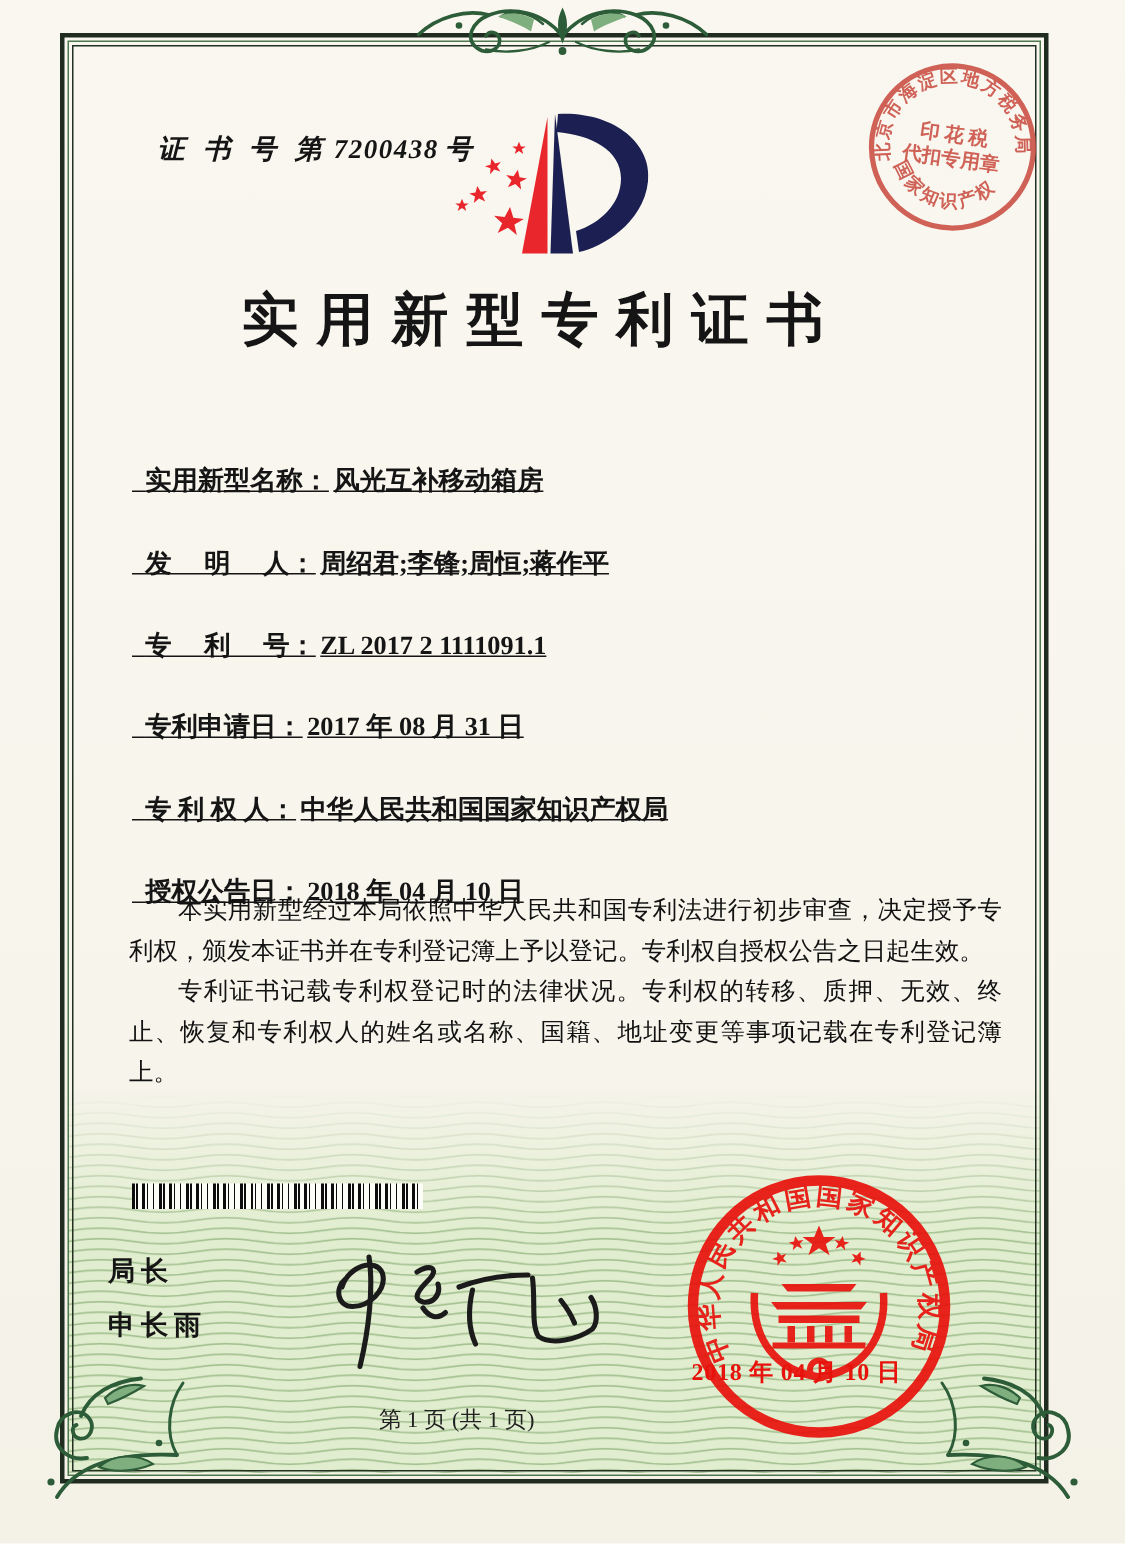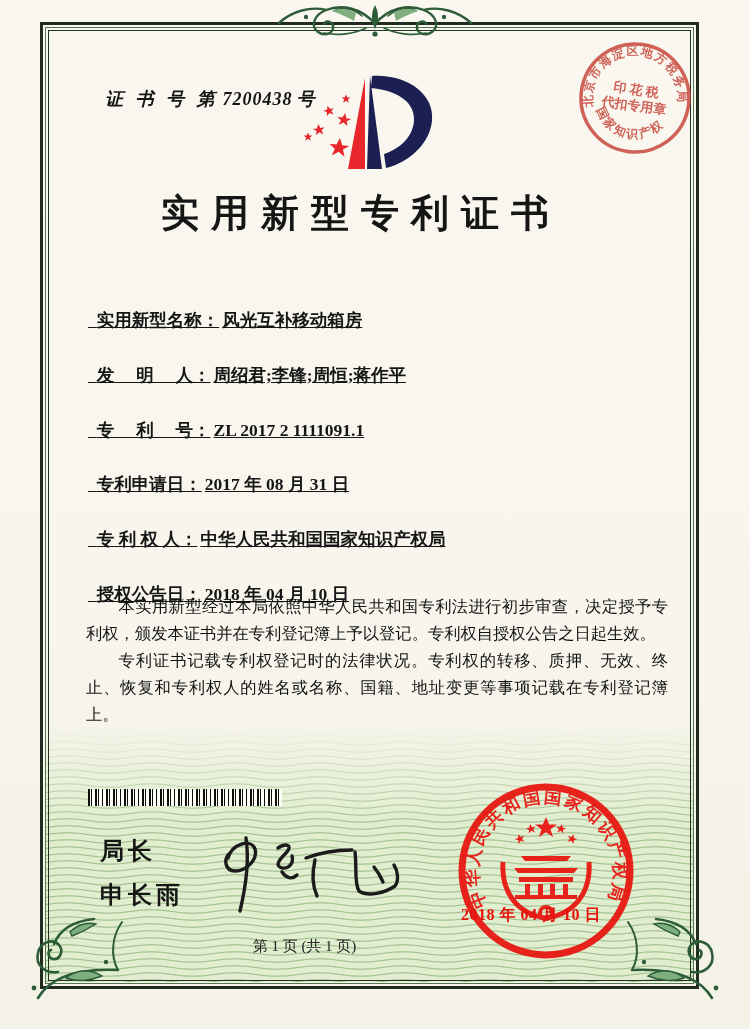--- a/index.html
+++ b/index.html
@@ -30,21 +30,21 @@
   
   .body-text{left:86px;top:593px;width:582px;z-index:3;}
   .body-text p{margin:0;font-size:16.3px;line-height:27px;text-align:justify;text-indent:2em;color:#121212;}
   
   .barcode{left:88px;top:789px;width:194px;height:17px;z-index:3;
     background:repeating-linear-gradient(90deg,
       #0d0d0d 0 2px,#fdfdf8 2px 3px,#0d0d0d 3px 4px,#fdfdf8 4px 7px,
       #0d0d0d 7px 9px,#fdfdf8 9px 10px,#0d0d0d 10px 11px,#fdfdf8 11px 14px,
       #0d0d0d 14px 15px,#fdfdf8 15px 18px);}
   
-  .signer{left:100px;top:835px;z-index:4;font-size:24px;font-weight:700;letter-spacing:4px;}
+  .signer{left:72px;top:835px;z-index:4;font-size:18px;font-weight:700;letter-spacing:4px;}
   .signer div{margin-bottom:12px;}
   .signature{left:198px;top:810px;z-index:4;}
   
   .seal{left:457px;top:782px;z-index:5;}
   .seal-date{left:461px;top:905px;z-index:6;font-size:16px;font-weight:700;color:#e8120c;
              white-space:nowrap;letter-spacing:0.5px;}
   
   .tax-stamp{left:577px;top:40px;z-index:5;transform:rotate(8deg);}
   
   .footer{left:0;top:937px;width:609px;text-align:center;font-size:15px;z-index:3;color:#222;}

